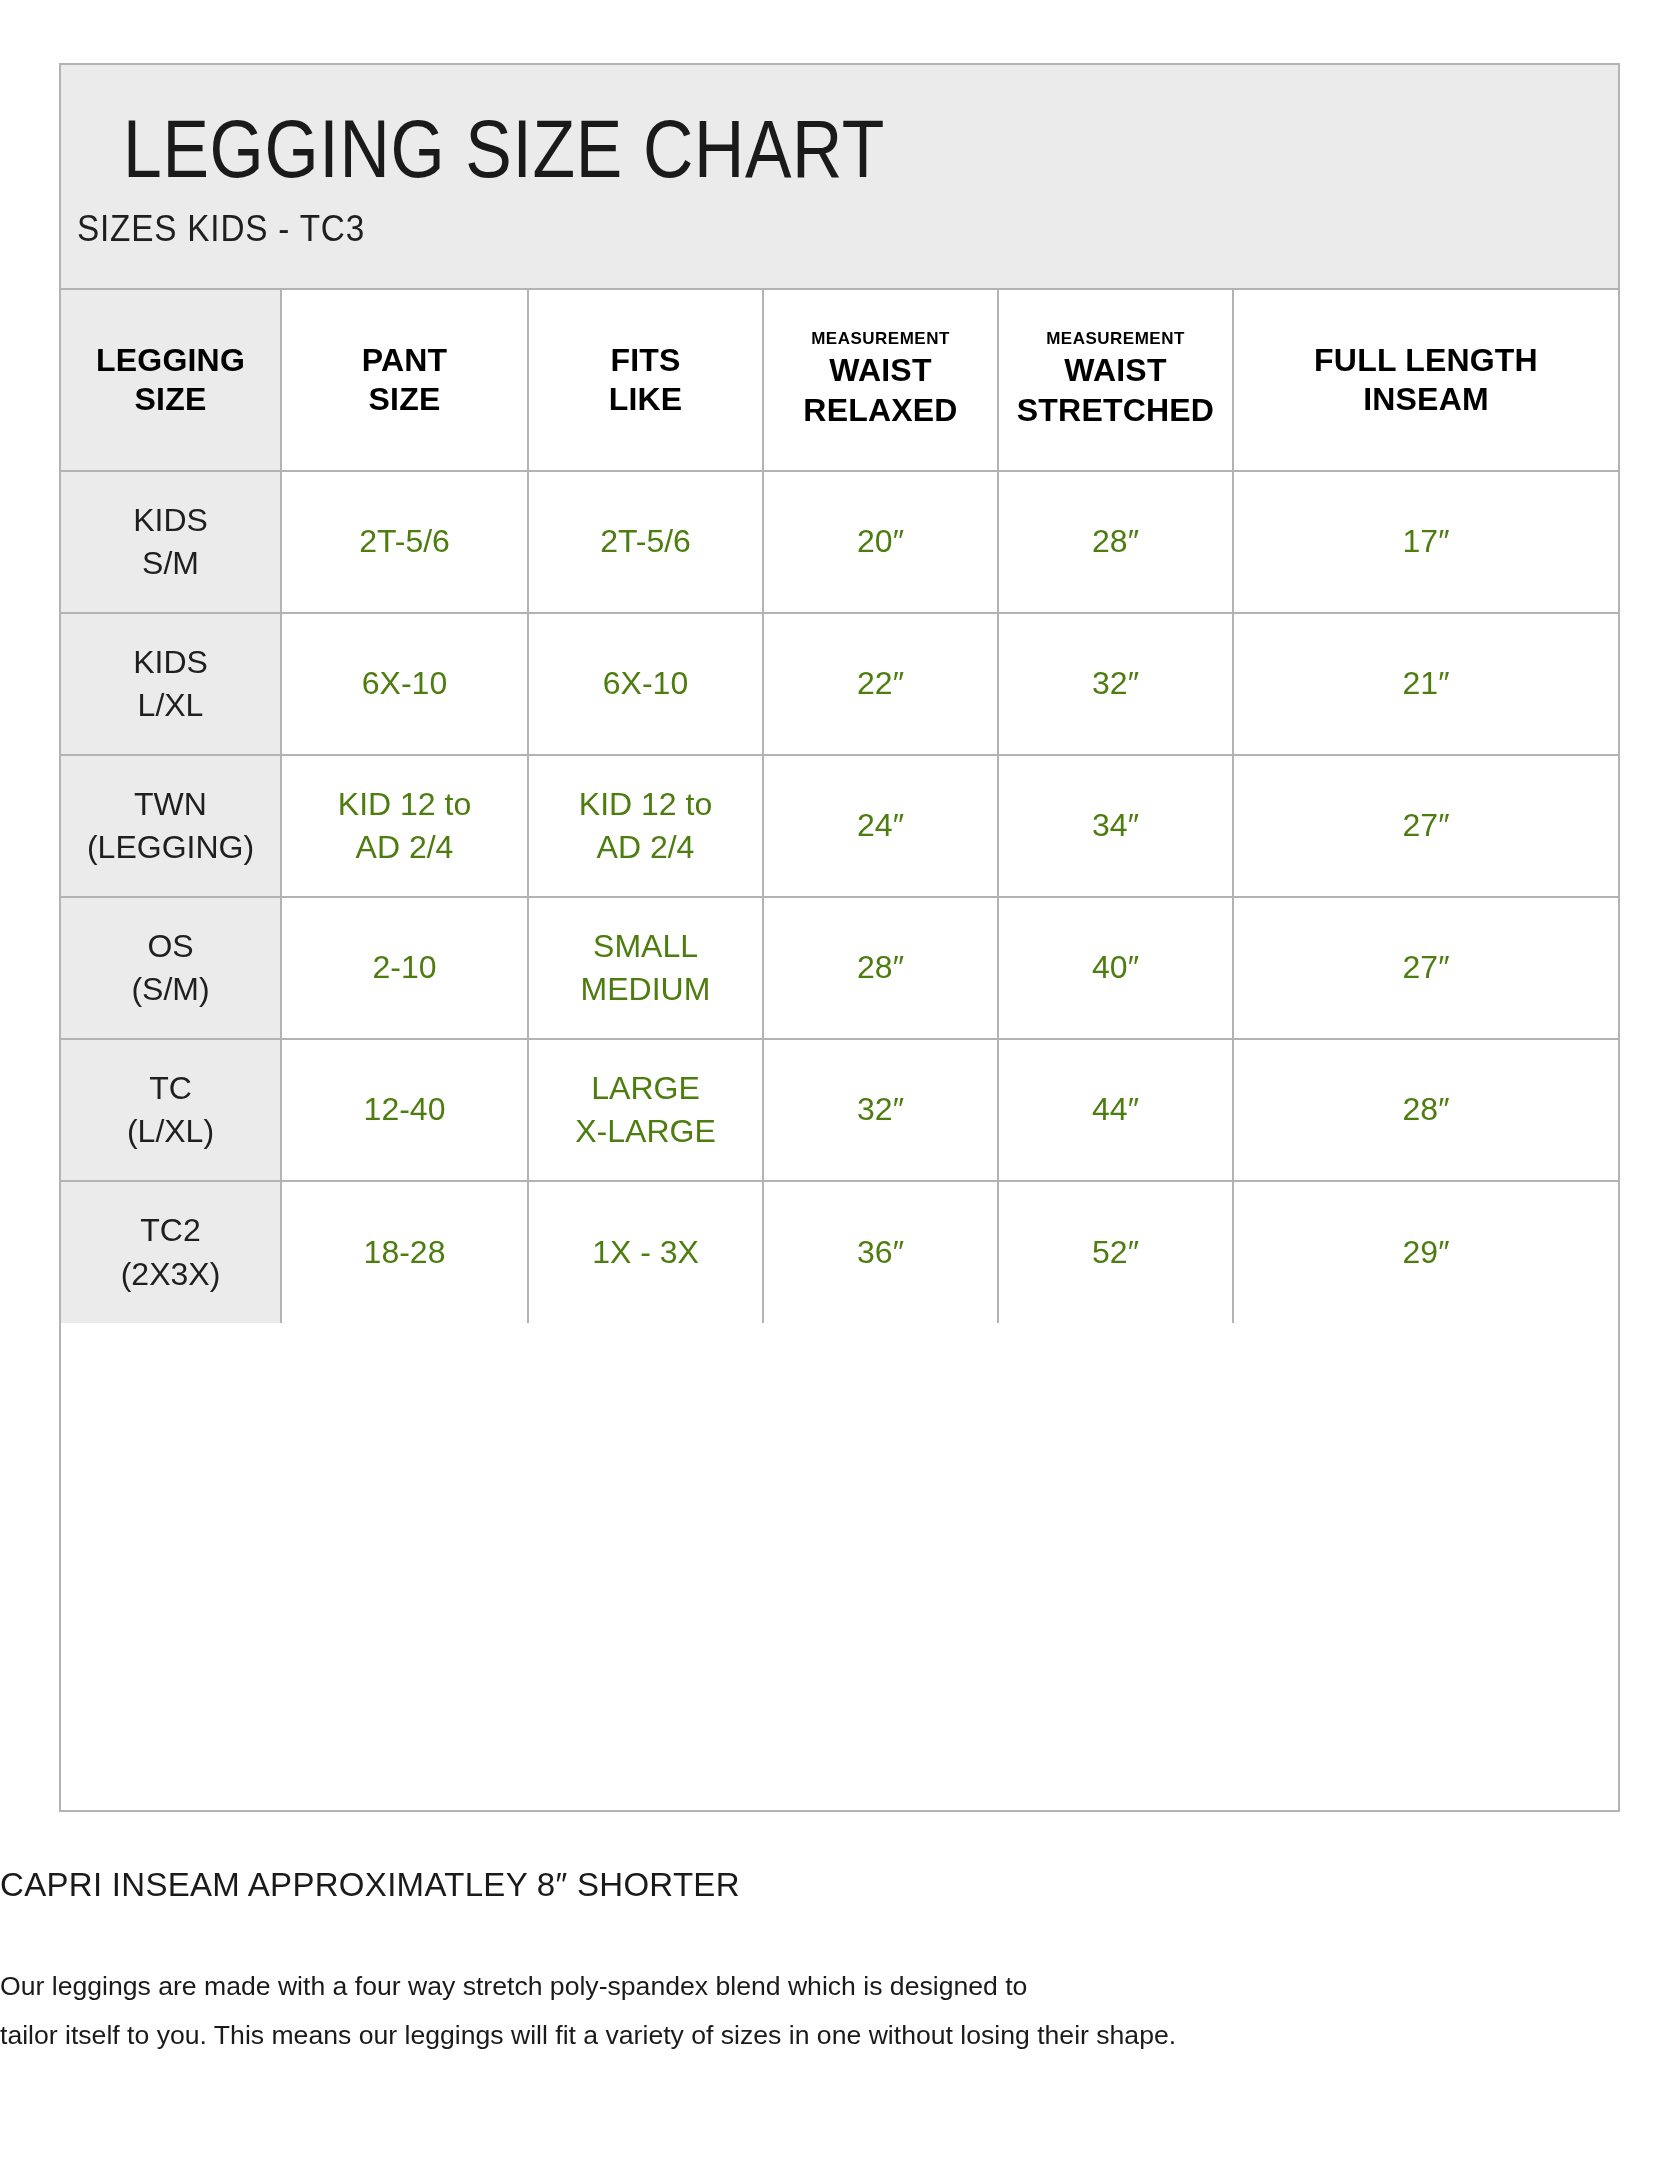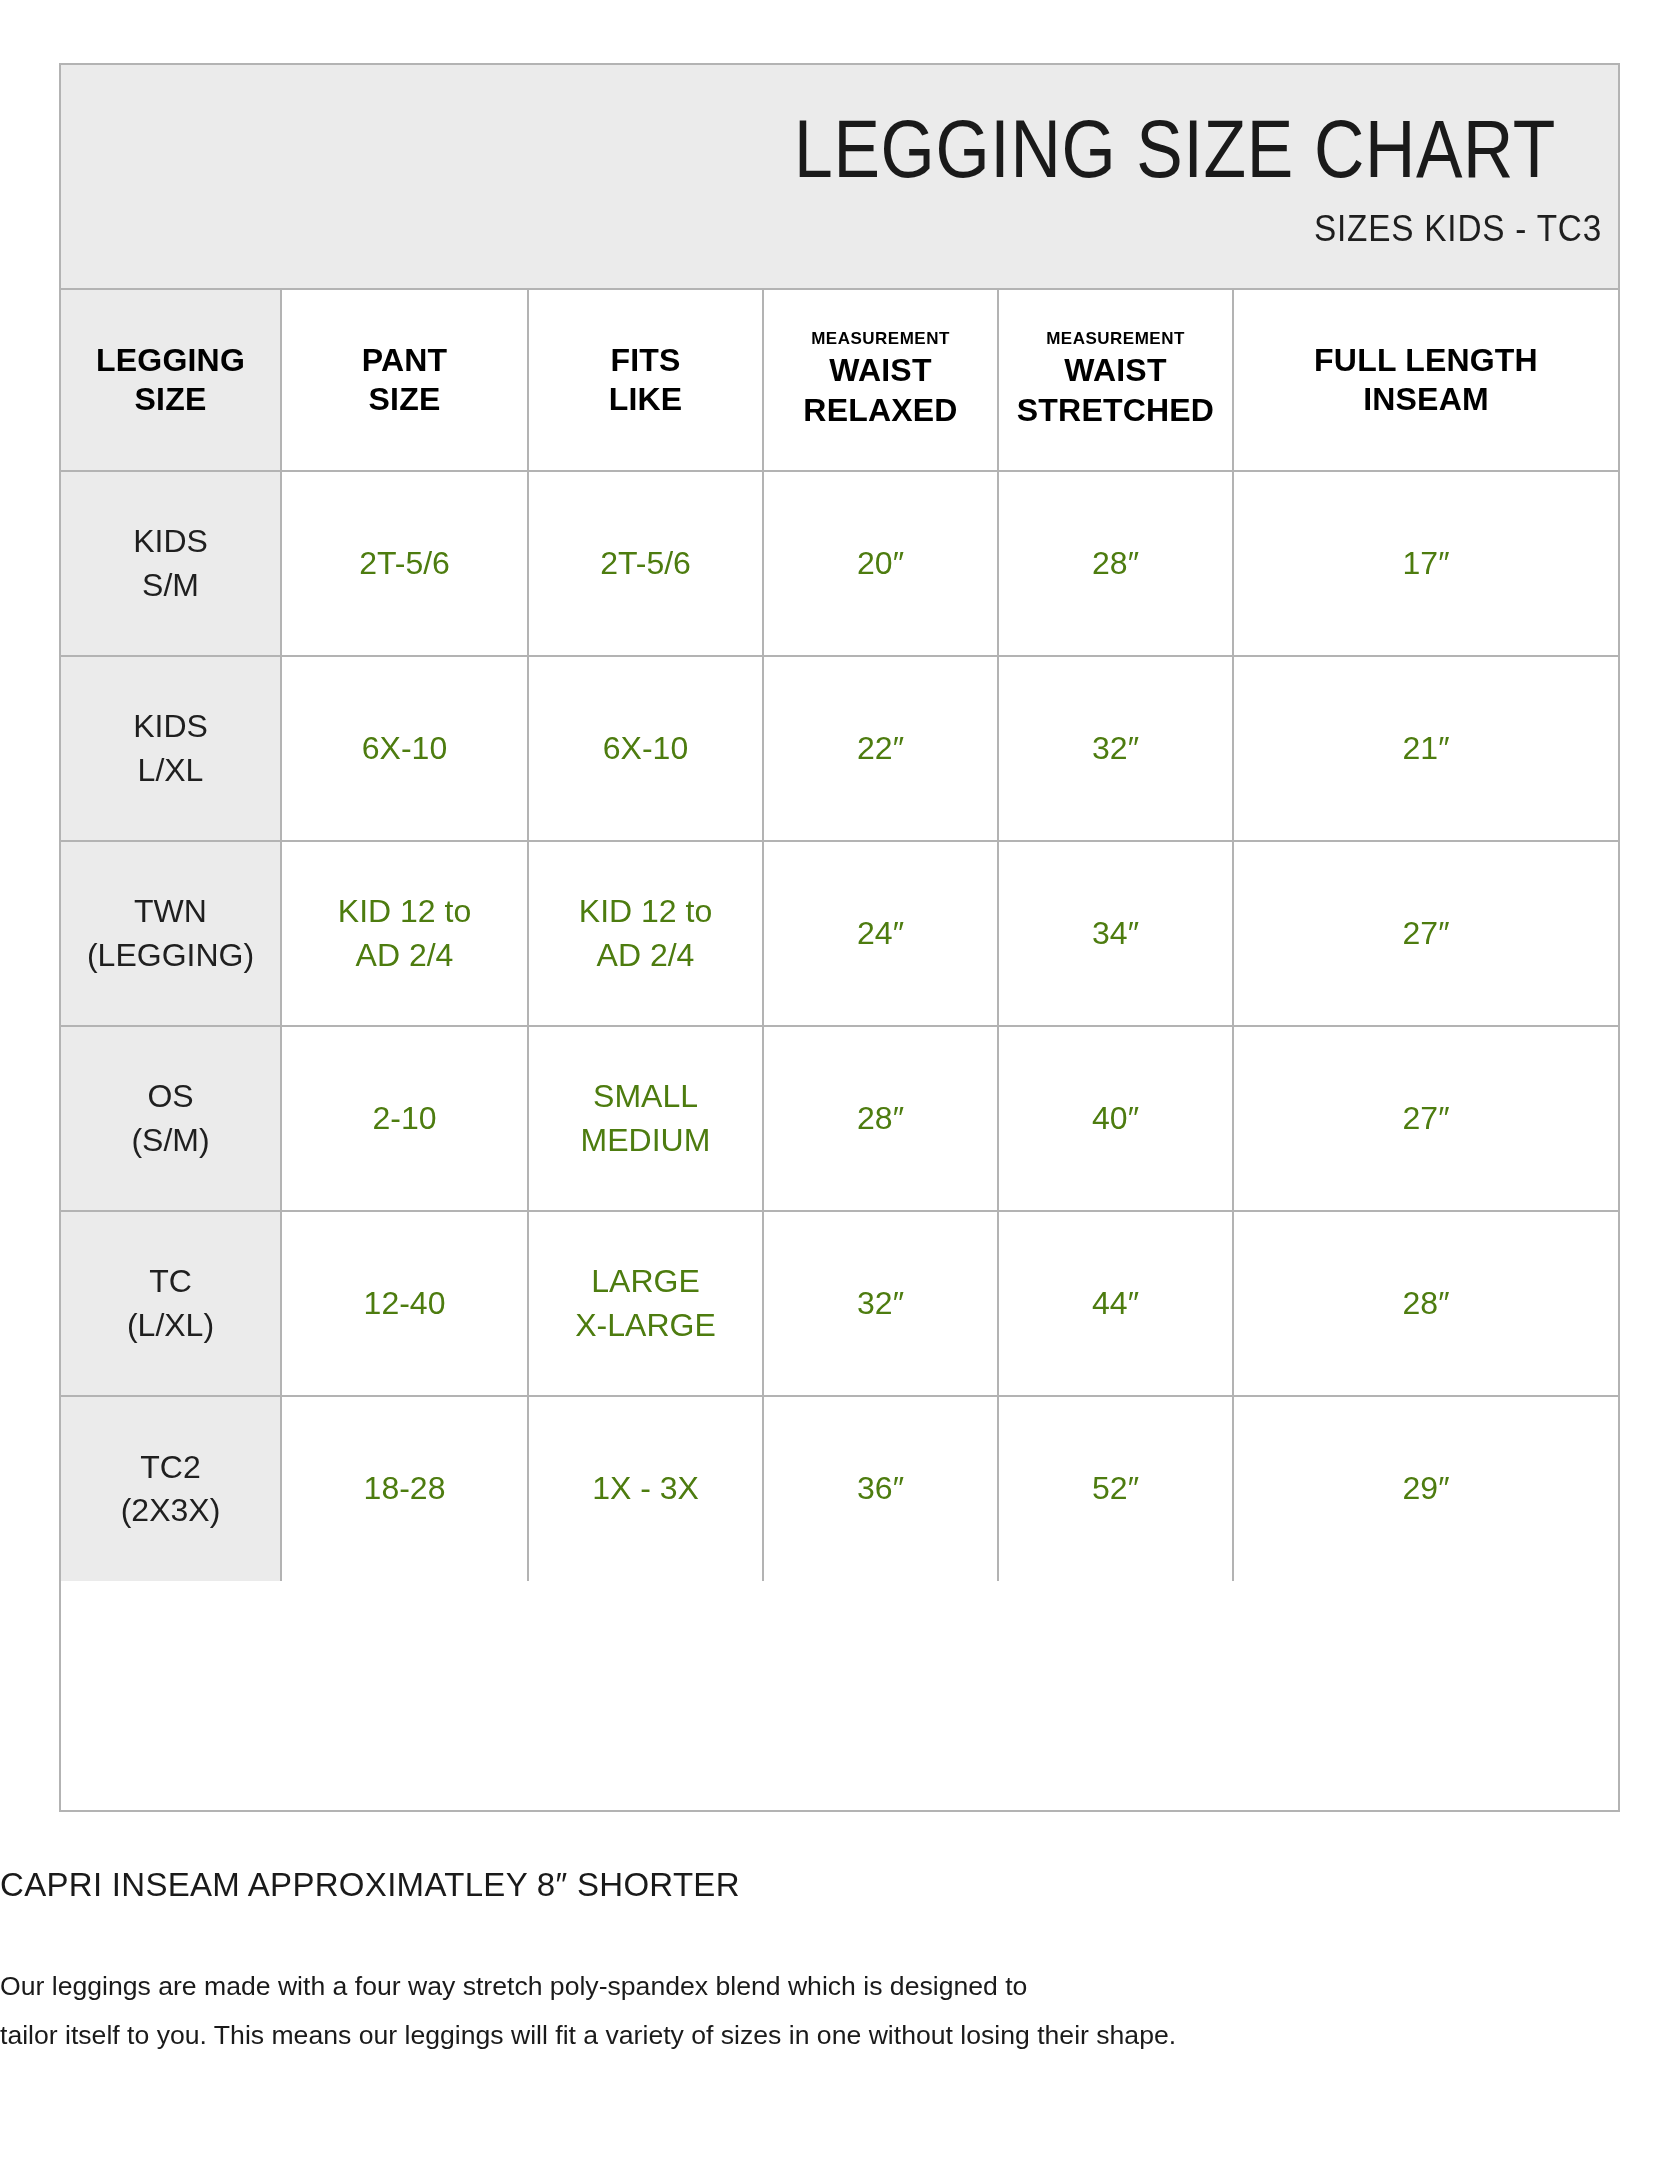--- a/index.html
+++ b/index.html
@@ -34,21 +34,21 @@
   }
 
   
   .title-band {
     height: 225px;
     background: #ebebeb;
     border-bottom: 2.3px solid #b3b3b3;
     box-sizing: border-box;
     display: flex;
     flex-direction: column;
-    align-items: flex-end;
+    align-items: flex-start;
     justify-content: center;
     padding-top: 3.1px;
   }
   .chart-title {
     font-size: 81px;
     line-height: 1.0;
     font-weight: 400;
     letter-spacing: 0.8px;
     color: #1a1a1a;
     white-space: nowrap;
@@ -106,21 +106,21 @@
     font-weight: 700;
     letter-spacing: 0.5px;
     line-height: 1.0;
     margin-bottom: 4px;
     color: #000000;
   }
   .hdr-l1 { display: block; text-align: center; }
   .hdr-l2 { display: block; }
 
   
-  tr.data-row { height: 185px; }
+  tr.data-row { height: 142px; }
   td.size-cell {
     background: #ebebeb;
     font-size: 32px;
     line-height: 1.35;
     color: #1f1f1f;
     font-weight: 400;
   }
   td.val-cell {
     font-size: 32px;
     line-height: 1.35;

